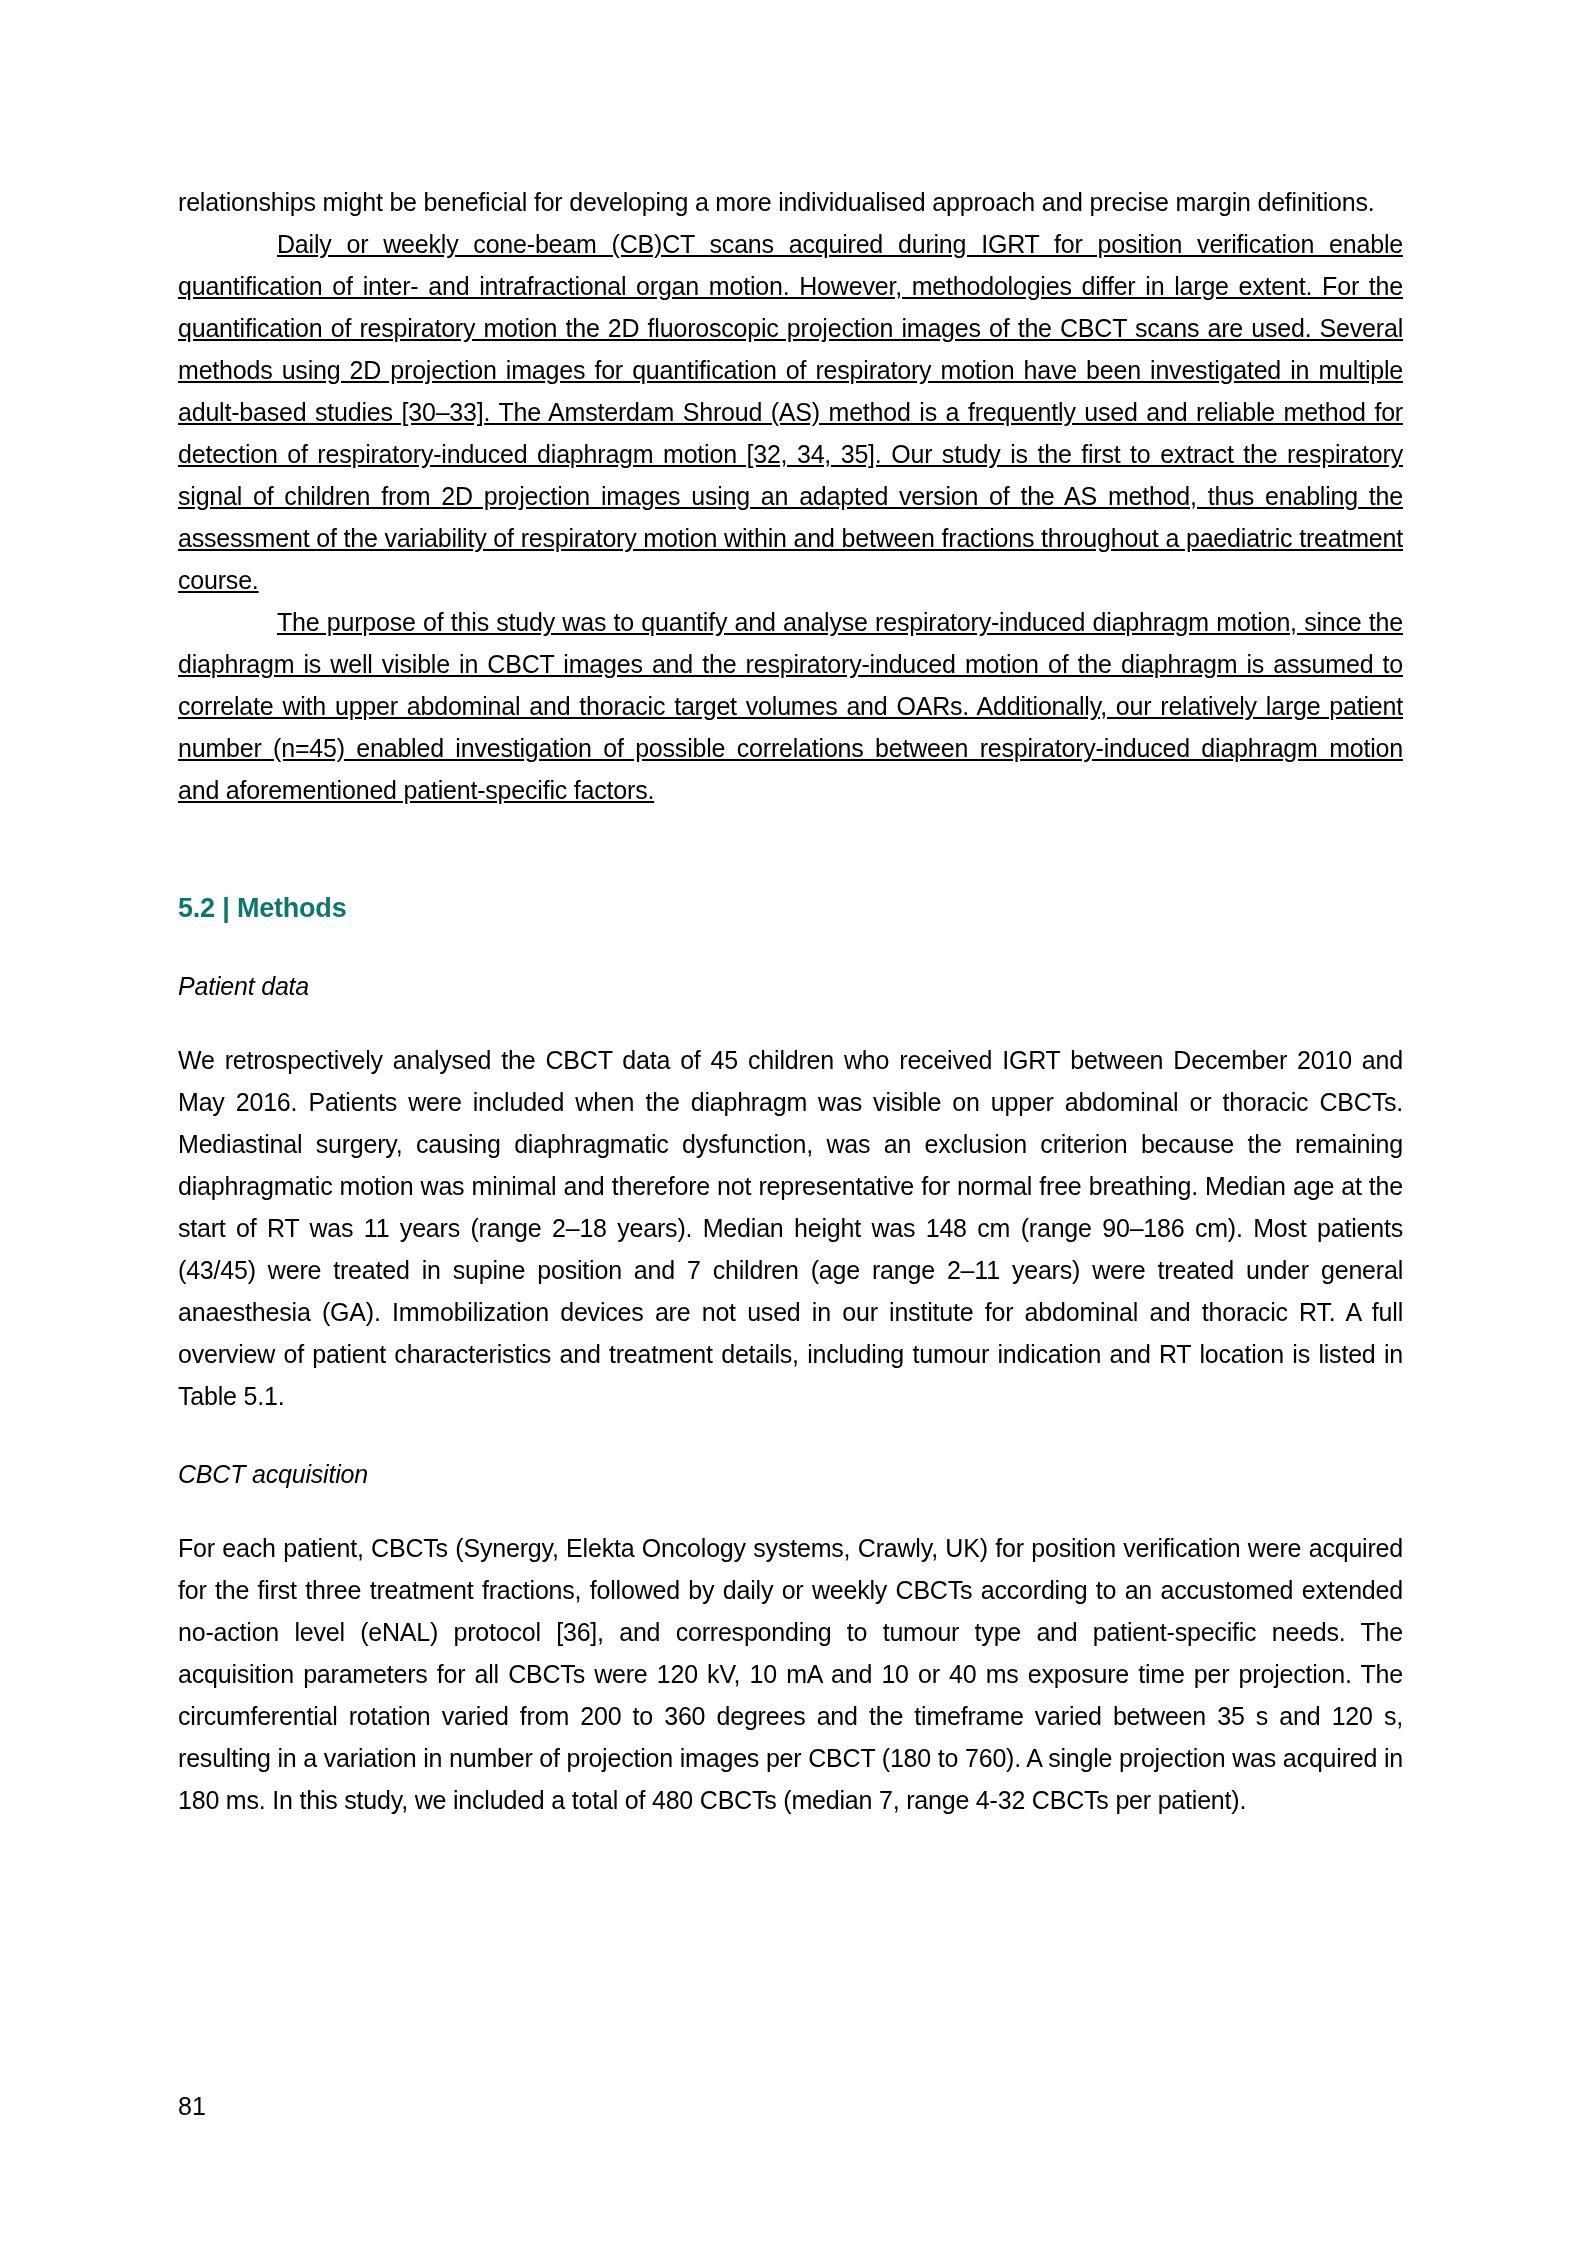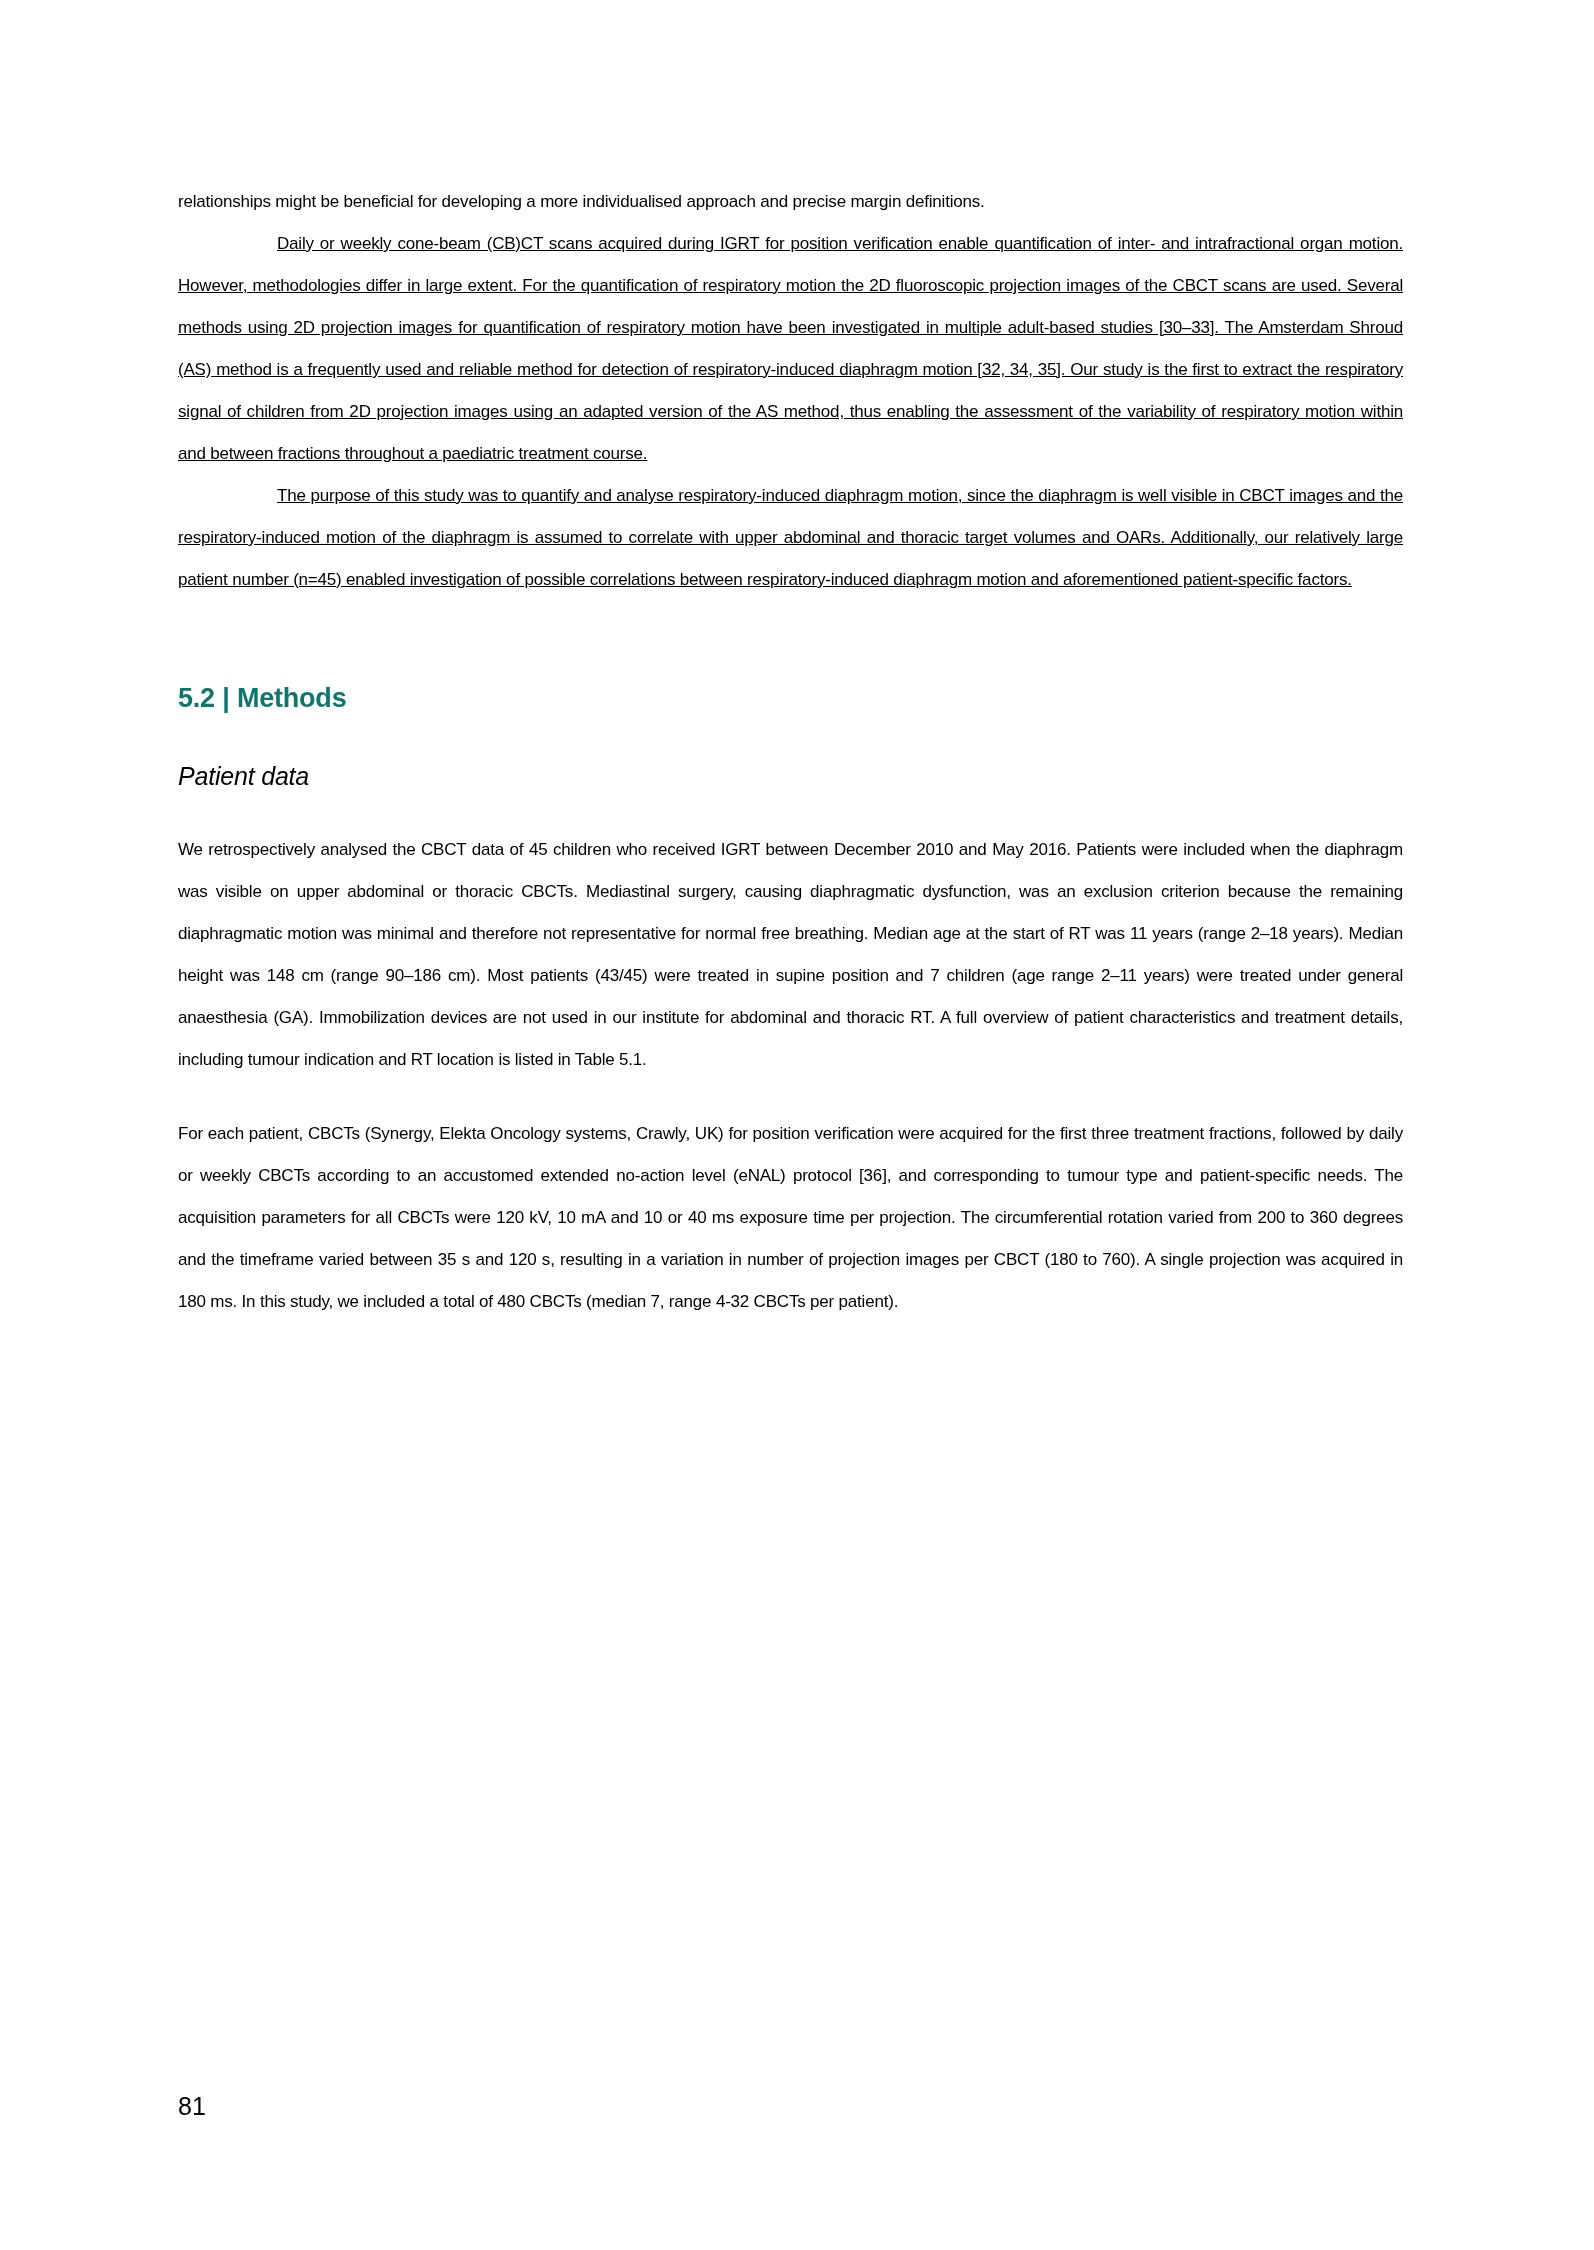--- a/index.html
+++ b/index.html
@@ -17,21 +17,21 @@
     overflow: hidden;
   }
   .text-column {
     position: absolute;
     left: 178px;
     top: 181px;
     width: 1225px;
   }
   .body-par {
     margin: 0;
-    font-size: 17px;
+    font-size: 25px;
     line-height: 42px;
     letter-spacing: -0.2px;
     text-align: justify;
     color: #000000;
   }
   .body-par.indent {
     text-indent: 99px;
     text-decoration: underline;
   }
   .section-heading {
@@ -76,20 +76,21 @@
     <p class="body-par indent">Daily or weekly cone-beam (CB)CT scans acquired during IGRT for position verification enable quantification of inter- and intrafractional organ motion. However, methodologies differ in large extent. For the quantification of respiratory motion the 2D fluoroscopic projection images of the CBCT scans are used. Several methods using 2D projection images for quantification of respiratory motion have been investigated in multiple adult-based studies [30–33]. The Amsterdam Shroud (AS) method is a frequently used and reliable method for detection of respiratory-induced diaphragm motion [32, 34, 35]. Our study is the first to extract the respiratory signal of children from 2D projection images using an adapted version of the AS method, thus enabling the assessment of the variability of respiratory motion within and between fractions throughout a paediatric treatment course.</p>
 
     <p class="body-par indent">The purpose of this study was to quantify and analyse respiratory-induced diaphragm motion, since the diaphragm is well visible in CBCT images and the respiratory-induced motion of the diaphragm is assumed to correlate with upper abdominal and thoracic target volumes and OARs. Additionally, our relatively large patient number (n=45) enabled investigation of possible correlations between respiratory-induced diaphragm motion and aforementioned patient-specific factors.</p>
 
     <h2 class="section-heading">5.2 | Methods</h2>
 
     <h3 class="subsection-heading">Patient data</h3>
 
     <p class="body-par after-subhead">We retrospectively analysed the CBCT data of 45 children who received IGRT between December 2010 and May 2016. Patients were included when the diaphragm was visible on upper abdominal or thoracic CBCTs. Mediastinal surgery, causing diaphragmatic dysfunction, was an exclusion criterion because the remaining diaphragmatic motion was minimal and therefore not representative for normal free breathing. Median age at the start of RT was 11 years (range 2–18 years). Median height was 148 cm (range 90–186 cm). Most patients (43/45) were treated in supine position and 7 children (age range 2–11 years) were treated under general anaesthesia (GA). Immobilization devices are not used in our institute for abdominal and thoracic RT. A full overview of patient characteristics and treatment details, including tumour indication and RT location is listed in Table 5.1.</p>
 
+    <h3 class="subsection-heading">CBCT acquisition</h3>
 
     <p class="body-par after-subhead">For each patient, CBCTs (Synergy, Elekta Oncology systems, Crawly, UK) for position verification were acquired for the first three treatment fractions, followed by daily or weekly CBCTs according to an accustomed extended no-action level (eNAL) protocol [36], and corresponding to tumour type and patient-specific needs. The acquisition parameters for all CBCTs were 120 kV, 10 mA and 10 or 40 ms exposure time per projection. The circumferential rotation varied from 200 to 360 degrees and the timeframe varied between 35 s and 120 s, resulting in a variation in number of projection images per CBCT (180 to 760). A single projection was acquired in 180 ms. In this study, we included a total of 480 CBCTs (median 7, range 4-32 CBCTs per patient).</p>
 
   </main>
 
   <footer class="page-footer">
     <span>81</span>
   </footer>
 
 </div>

